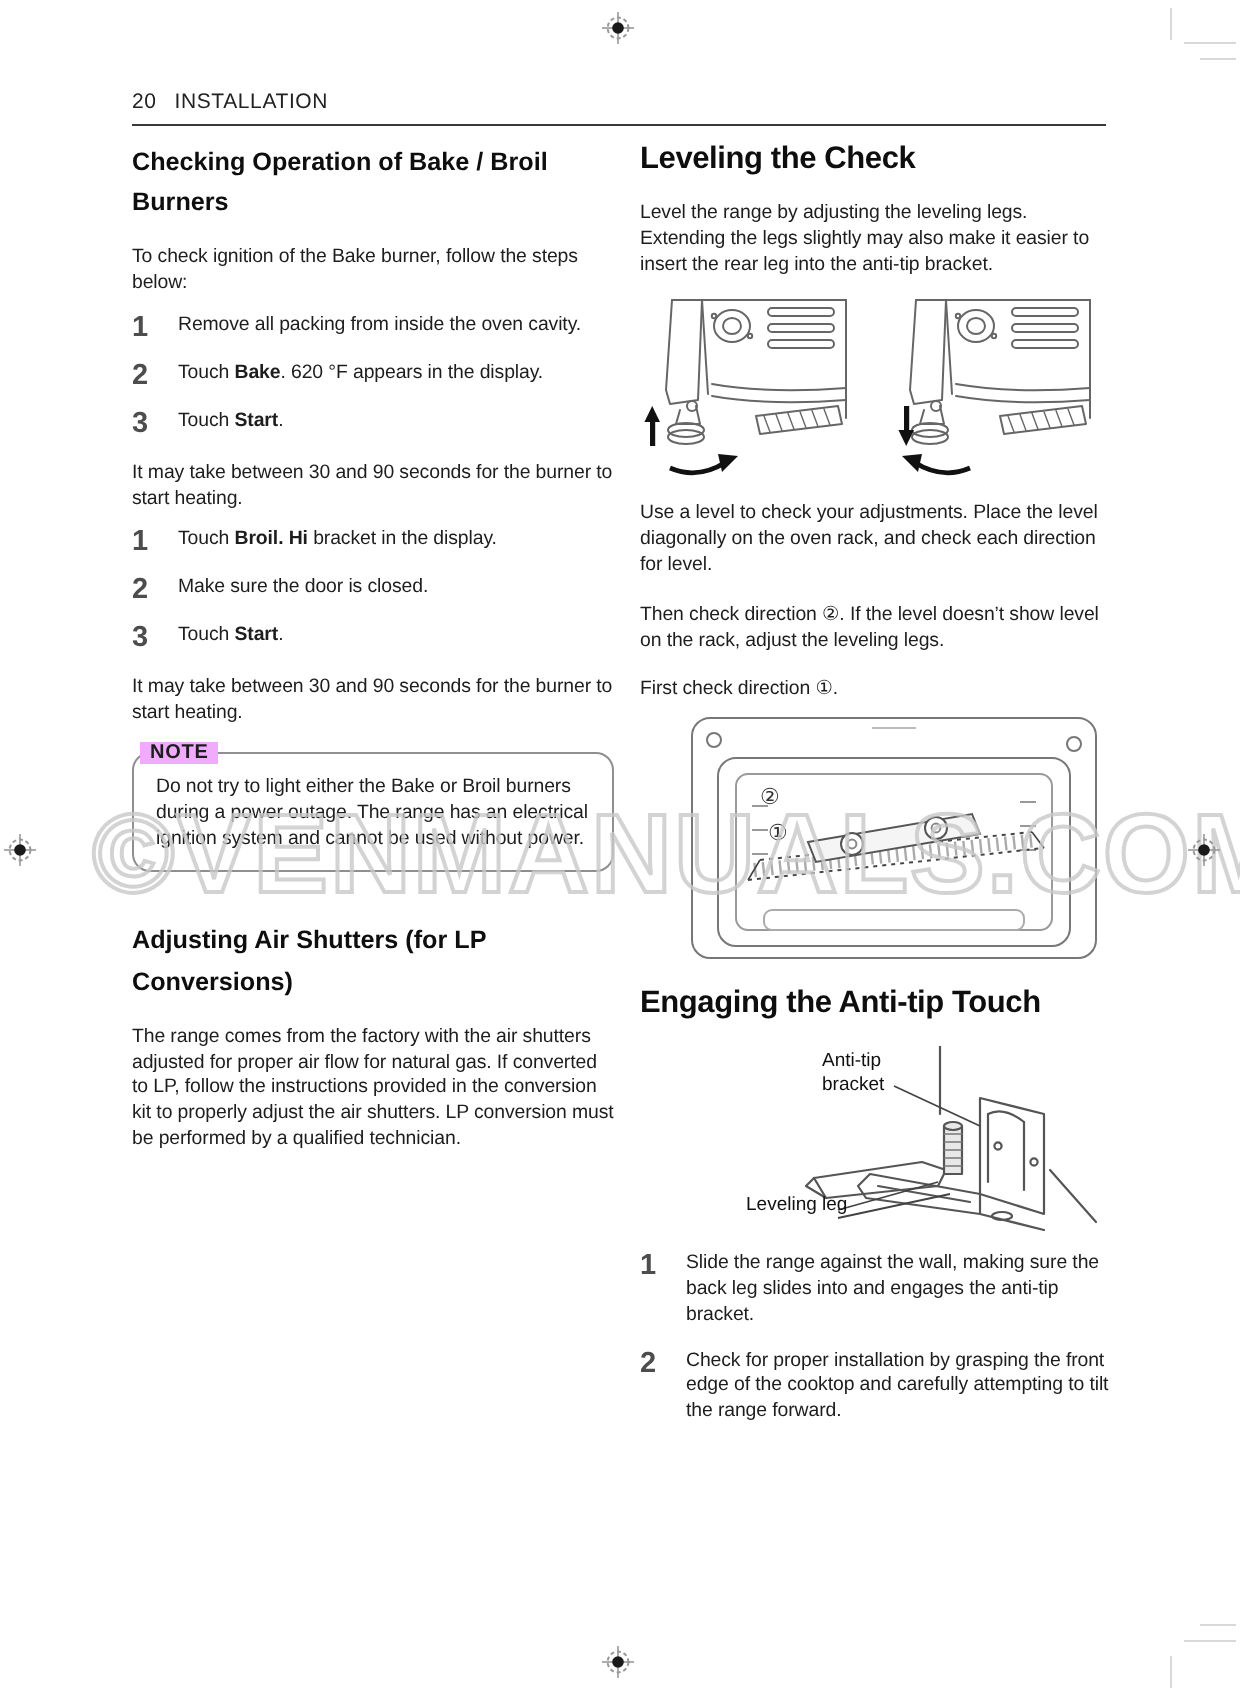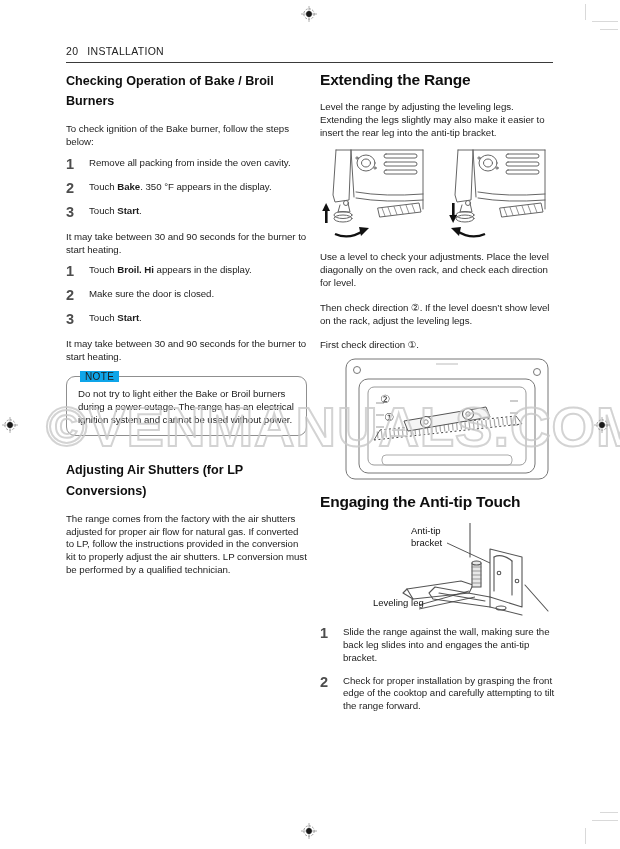--- a/index.html
+++ b/index.html
@@ -11,21 +11,21 @@
   .col{position:absolute;top:71px}
   .col-left{left:66px;width:241px}
   .col-right{left:320px;width:237px}
   .h1{font-size:15.5px;font-weight:bold;letter-spacing:-.2px;margin:0 0 9px;color:#0e0e0e;white-space:nowrap}
   .h2{font-size:12.6px;font-weight:bold;line-height:1.6;margin:0 0 5px;color:#0e0e0e}
   p.body{font-size:9.7px;line-height:12.8px;margin:12px 0 8px;letter-spacing:-.05px}
   .step{display:flex;margin-bottom:10px}
   .step .n{flex:0 0 23px;font-size:14.5px;font-weight:bold;color:#4d4d4d;line-height:14px}
   .step .t{font-size:9.7px;line-height:12.8px;letter-spacing:-.05px}
   .notebox{position:relative;border:1px solid #8f8f8f;border-radius:9px;padding:11px 11px 9px;margin:12px 0 0}
-  .notebox .lbl{position:absolute;top:-6px;left:13px;background:#0ea5e9;padding:0 5px;font-size:10px;font-weight:normal;letter-spacing:.4px}
+  .notebox .lbl{position:absolute;top:-6px;left:3px;background:#f0abfc;padding:0 5px;font-size:10px;font-weight:bold;letter-spacing:.4px}
   .notebox p{margin:0}
   .mt18{margin-top:18px}
   .figrow{display:flex;gap:17px;margin:2px 0 10px}
   .figure{position:relative}
   .oven-fig{margin:4px 0 12px 24px;position:relative;width:206px}
   .antitip-fig{margin:12px 0 8px 53px;position:relative;width:190px;height:95px}
   .fig-label{position:absolute;font-size:9.5px;line-height:11.5px;color:#111}
   .circ{position:absolute;font-size:11px;line-height:11px;color:#333}
   .watermark{position:absolute;left:46px;top:394px;font-size:56px;font-weight:bold;letter-spacing:1px;color:transparent;-webkit-text-stroke:2px #c9c9c9;white-space:nowrap;opacity:.8;pointer-events:none;z-index:5}
   .mark{position:absolute;z-index:6}
@@ -81,32 +81,32 @@
 <div class="col col-left">
   <div class="h2">Checking Operation of Bake / Broil Burners</div>
   <p class="body">To check ignition of the Bake burner, follow the steps below:</p>
 
   <div class="step">
     <span class="n">1</span>
     <span class="t"><span>Remove all packing from inside the oven cavity.</span><b></b><span></span></span>
   </div>
   <div class="step">
     <span class="n">2</span>
-    <span class="t"><span>Touch </span><b>Bake</b><span>. 350 °F appears in the display.</span></span>
+    <span class="t"><span>Touch </span><b>Bake</b><span>. 620 °F appears in the display.</span></span>
   </div>
   <div class="step">
     <span class="n">3</span>
     <span class="t"><span>Touch </span><b>Start</b><span>.</span></span>
   </div>
 
   <p class="body">It may take between 30 and 90 seconds for the burner to start heating.</p>
 
   <div class="step">
     <span class="n">1</span>
-    <span class="t"><span>Touch </span><b>Broil. Hi</b><span> appears in the display.</span></span>
+    <span class="t"><span>Touch </span><b>Broil. Hi</b><span> bracket in the display.</span></span>
   </div>
   <div class="step">
     <span class="n">2</span>
     <span class="t"><span>Make sure the door is closed.</span><b></b><span></span></span>
   </div>
   <div class="step">
     <span class="n">3</span>
     <span class="t"><span>Touch </span><b>Start</b><span>.</span></span>
   </div>
 
@@ -115,21 +115,21 @@
   <div class="notebox">
     <span class="lbl">NOTE</span>
     <p class="body">Do not try to light either the Bake or Broil burners during a power outage. The range has an electrical ignition system and cannot be used without power.</p>
   </div>
 
   <div class="h2 mt18" style="margin-top:24px">Adjusting Air Shutters (for LP Conversions)</div>
   <p class="body">The range comes from the factory with the air shutters adjusted for proper air flow for natural gas. If converted to LP, follow the instructions provided in the conversion kit to properly adjust the air shutters. LP conversion must be performed by a qualified technician.</p>
 </div>
 
 <div class="col col-right">
-  <div class="h1">Extending the Range</div>
+  <div class="h1">Leveling the Check</div>
   <p class="body">Level the range by adjusting the leveling legs. Extending the legs slightly may also make it easier to insert the rear leg into the anti-tip bracket.</p>
 
   <div class="figrow">
     <div class="figure">
       <svg viewBox="0 0 105 92" width="105" height="92">
         <g fill="none" stroke="#666" stroke-width="1" stroke-linecap="round" stroke-linejoin="round">
           <line x1="103" y1="3" x2="103" y2="62"></line>
           <path d="M16,3 H103"></path>
           <path d="M16,3 L13,48 L15,55 L29,53 L31,3"></path>
           <path d="M31,3 L34,50"></path>

